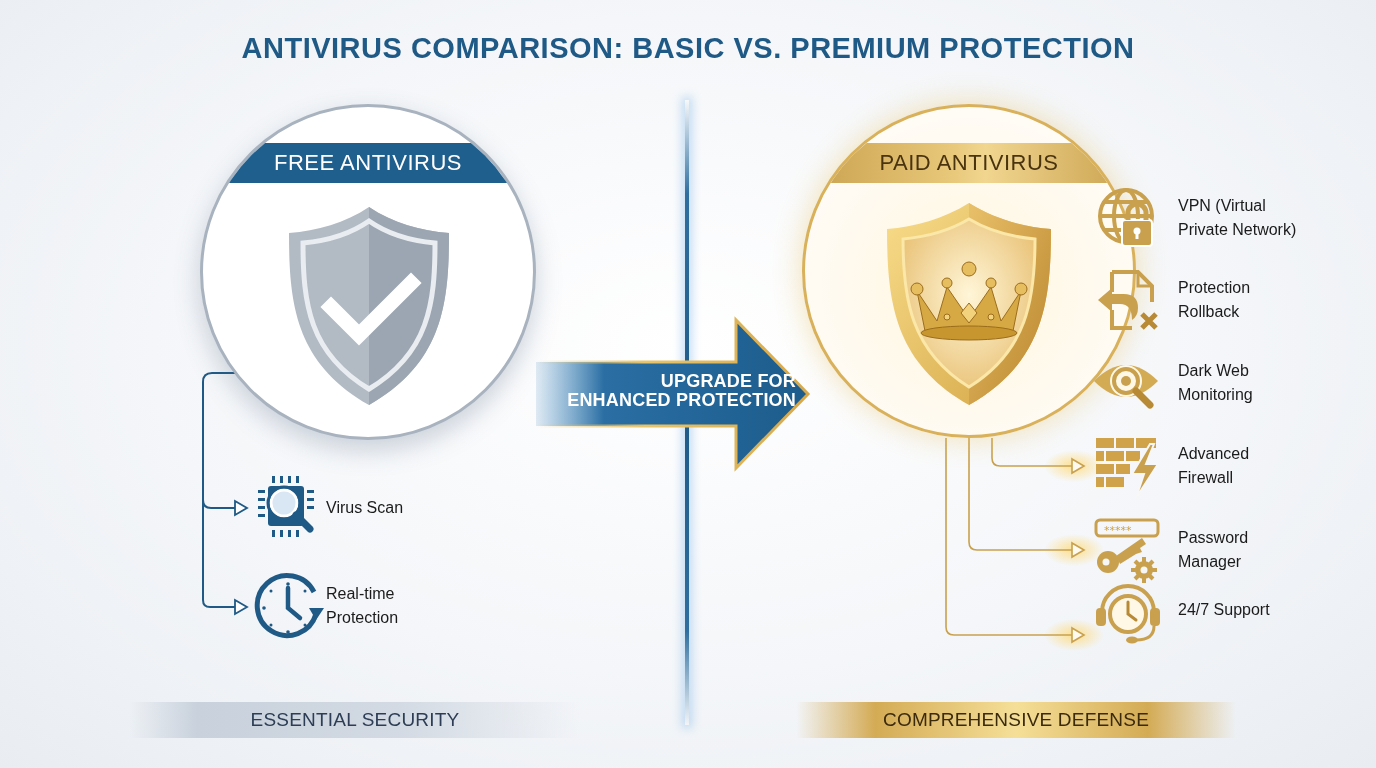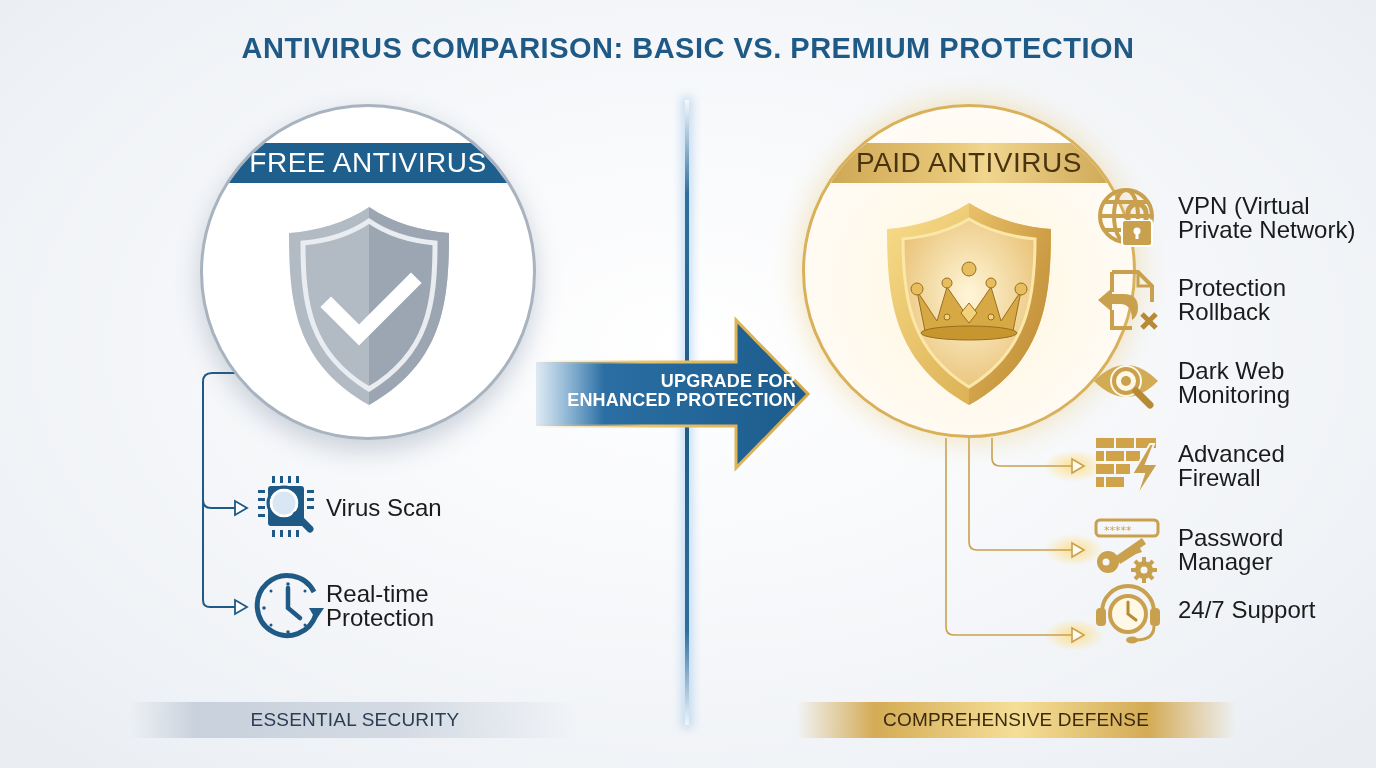--- a/index.html
+++ b/index.html
@@ -24,40 +24,40 @@
     position: absolute; border-radius: 50%; overflow: hidden;
   }
   .free-circle {
     left: 200px; top: 104px; width: 336px; height: 336px;
     background: #ffffff; border: 3px solid #a8b3bf;
     box-shadow: 0 10px 26px rgba(80,100,130,0.28);
   }
   .banner {
     position: absolute; left: 0; width: 100%; height: 40px;
     display: flex; align-items: center; justify-content: center;
-    font-size: 28px; letter-spacing: 0.5px;
+    font-size: 22px; letter-spacing: 0.5px;
   }
   .free-banner { top: 36px; background: #1f5f8e; color: #ffffff; }
   .paid-circle {
     left: 802px; top: 104px; width: 334px; height: 334px;
     background: radial-gradient(circle at 50% 55%, #fff7df 0%, #fffaf0 55%, #ffffff 100%);
     border: 3px solid #d9b15a;
     box-shadow: 0 0 30px rgba(230,190,90,0.45);
   }
   .paid-banner {
     top: 36px;
     background: linear-gradient(90deg, #c9a14e 0%, #e8c87a 45%, #f1d690 55%, #c9a14e 100%);
     color: #4a3410;
   }
   .shield { position: absolute; }
   
   svg.conn { position: absolute; left: 0; top: 0; overflow: visible; pointer-events: none; }
   .feature { position: absolute; display: flex; align-items: center; }
   .feature .ficon { width: 72px; height: 72px; display: flex; align-items: center; justify-content: center; }
-  .feature .flabel { font-size: 24px; color: #1b1b1b; line-height: 24px; margin-left: 14px; }
+  .feature .flabel { font-size: 16px; color: #1b1b1b; line-height: 24px; margin-left: 14px; }
   .free-feature .flabel { margin-left: 0; }
   
   .upgrade-arrow { position: absolute; left: 536px; top: 316px; width: 276px; height: 156px; }
   .upgrade-text {
     position: absolute; left: 560px; top: 372px; width: 236px; text-align: right;
     color: #ffffff; font-weight: bold; font-size: 18px; line-height: 19px; letter-spacing: 0.2px;
   }
   
   .footer-bar {
     position: absolute; top: 702px; height: 36px; display: flex; align-items: center; justify-content: center;

